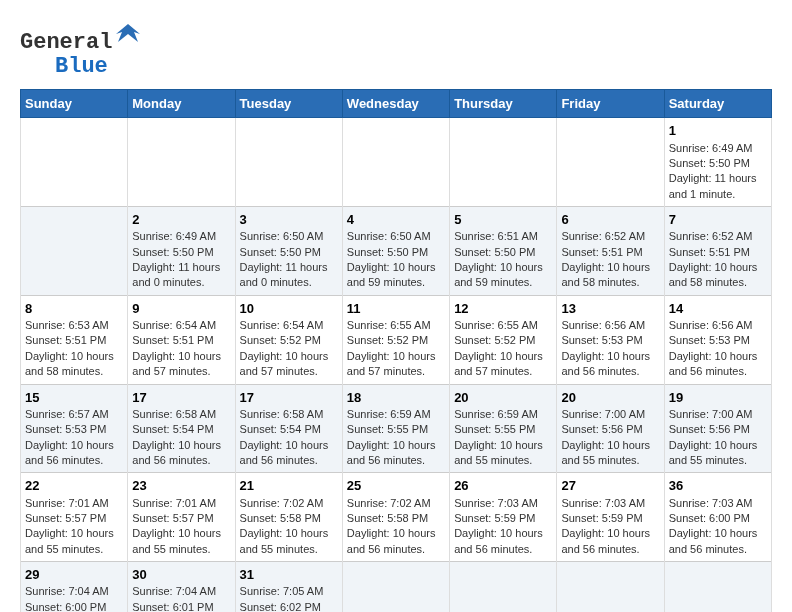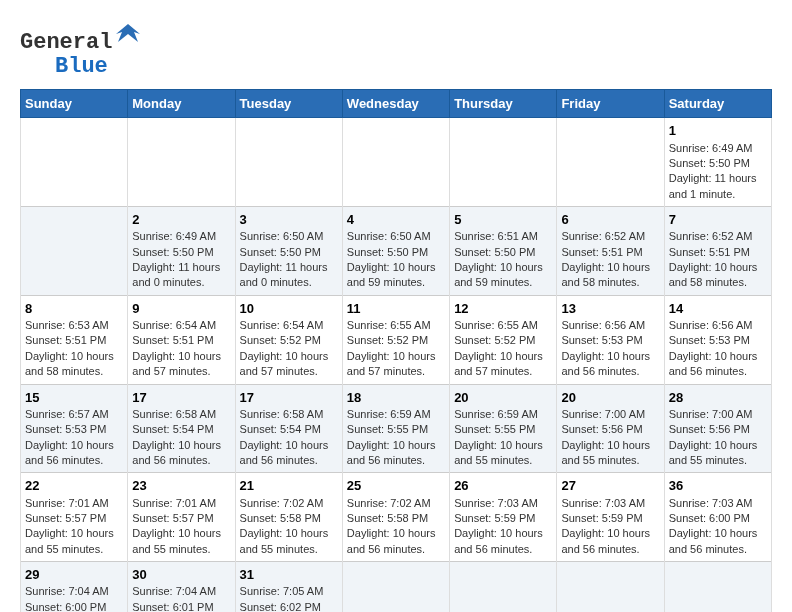--- a/index.html
+++ b/index.html
@@ -157,21 +157,21 @@
         <td><span class="day-num">13</span><span class="day-info">Sunrise: 6:56 AM<br>Sunset: 5:53 PM<br>Daylight: 10 hours and 56 minutes.</span></td>
         <td><span class="day-num">14</span><span class="day-info">Sunrise: 6:56 AM<br>Sunset: 5:53 PM<br>Daylight: 10 hours and 56 minutes.</span></td>
       </tr>
       <tr class="week-even">
         <td><span class="day-num">15</span><span class="day-info">Sunrise: 6:57 AM<br>Sunset: 5:53 PM<br>Daylight: 10 hours and 56 minutes.</span></td>
         <td><span class="day-num">17</span><span class="day-info">Sunrise: 6:58 AM<br>Sunset: 5:54 PM<br>Daylight: 10 hours and 56 minutes.</span></td>
         <td><span class="day-num">17</span><span class="day-info">Sunrise: 6:58 AM<br>Sunset: 5:54 PM<br>Daylight: 10 hours and 56 minutes.</span></td>
         <td><span class="day-num">18</span><span class="day-info">Sunrise: 6:59 AM<br>Sunset: 5:55 PM<br>Daylight: 10 hours and 56 minutes.</span></td>
         <td><span class="day-num">20</span><span class="day-info">Sunrise: 6:59 AM<br>Sunset: 5:55 PM<br>Daylight: 10 hours and 55 minutes.</span></td>
         <td><span class="day-num">20</span><span class="day-info">Sunrise: 7:00 AM<br>Sunset: 5:56 PM<br>Daylight: 10 hours and 55 minutes.</span></td>
-        <td><span class="day-num">28</span><span class="day-info">Sunrise: 7:00 AM<br>Sunset: 5:56 PM<br>Daylight: 10 hours and 55 minutes.</span></td>
+        <td><span class="day-num">19</span><span class="day-info">Sunrise: 7:00 AM<br>Sunset: 5:56 PM<br>Daylight: 10 hours and 55 minutes.</span></td>
       </tr>
       <tr class="week-odd">
         <td><span class="day-num">22</span><span class="day-info">Sunrise: 7:01 AM<br>Sunset: 5:57 PM<br>Daylight: 10 hours and 55 minutes.</span></td>
         <td><span class="day-num">23</span><span class="day-info">Sunrise: 7:01 AM<br>Sunset: 5:57 PM<br>Daylight: 10 hours and 55 minutes.</span></td>
         <td><span class="day-num">21</span><span class="day-info">Sunrise: 7:02 AM<br>Sunset: 5:58 PM<br>Daylight: 10 hours and 55 minutes.</span></td>
         <td><span class="day-num">25</span><span class="day-info">Sunrise: 7:02 AM<br>Sunset: 5:58 PM<br>Daylight: 10 hours and 56 minutes.</span></td>
         <td><span class="day-num">26</span><span class="day-info">Sunrise: 7:03 AM<br>Sunset: 5:59 PM<br>Daylight: 10 hours and 56 minutes.</span></td>
         <td><span class="day-num">27</span><span class="day-info">Sunrise: 7:03 AM<br>Sunset: 5:59 PM<br>Daylight: 10 hours and 56 minutes.</span></td>
         <td><span class="day-num">36</span><span class="day-info">Sunrise: 7:03 AM<br>Sunset: 6:00 PM<br>Daylight: 10 hours and 56 minutes.</span></td>
       </tr>

